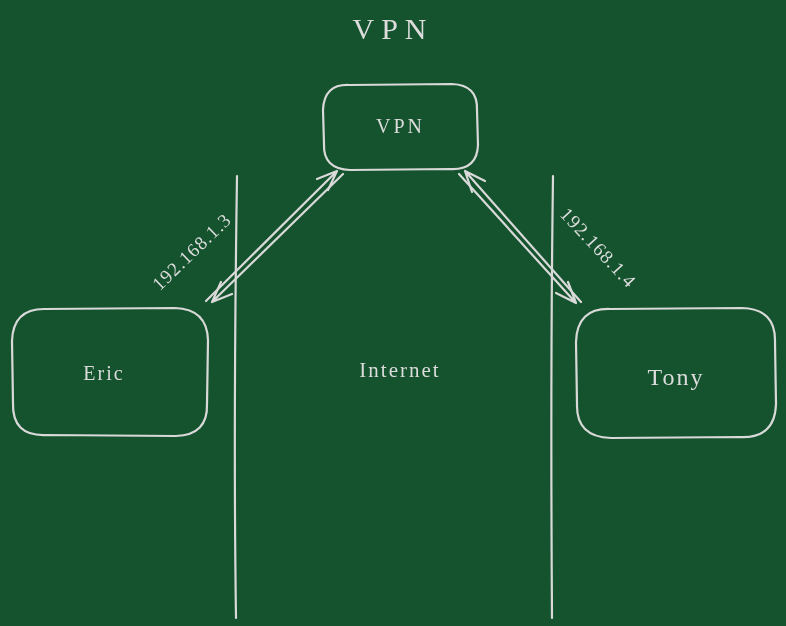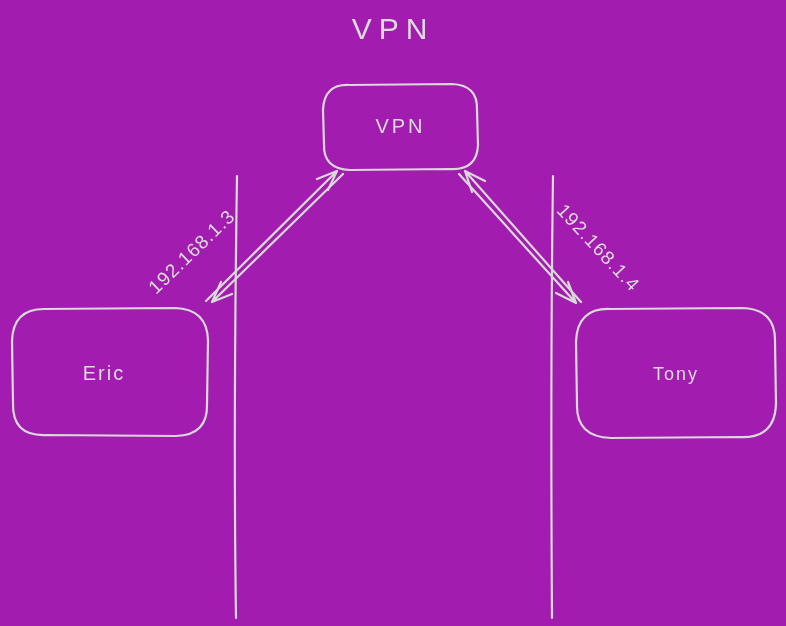--- a/index.html
+++ b/index.html
@@ -4,23 +4,23 @@
 <style>
   html, body {
     margin: 0;
     padding: 0;
     background: #000000;
   }
   .canvas {
     position: relative;
     width: 786px;
     height: 626px;
-    background: #a21caf;
+    background: #14532d;
     overflow: hidden;
-    font-family: Liberation Sans, sans-serif;
+    font-family: Liberation Serif, serif;
     color: #dcdcdc;
   }
   svg.shapes {
     position: absolute;
     left: 0;
     top: 0;
     width: 786px;
     height: 626px;
   }
   svg.shapes path {
@@ -60,21 +60,21 @@
     width: 184px;
     text-align: center;
     font-size: 20px;
     letter-spacing: 2px;
   }
   .tony-label {
     left: 576px;
     top: 364px;
     width: 200px;
     text-align: center;
-    font-size: 18px;
+    font-size: 24px;
     letter-spacing: 2px;
   }
   .internet-label {
     left: 300px;
     top: 358px;
     width: 200px;
     text-align: center;
     font-size: 21px;
     letter-spacing: 2px;
   }
@@ -133,18 +133,19 @@
 
   <div class="lbl diagram-title">VPN</div>
 
   <div class="lbl vpn-label">VPN</div>
 
   <div class="lbl eric-label">Eric</div>
 
   <div class="lbl tony-label">Tony</div>
 
 
+  <div class="lbl internet-label">Internet</div>
 
   <div class="lbl edge-label edge-label-left">192.168.1.3</div>
 
   <div class="lbl edge-label edge-label-right">192.168.1.4</div>
 
 </div>
 
 </body></html>

